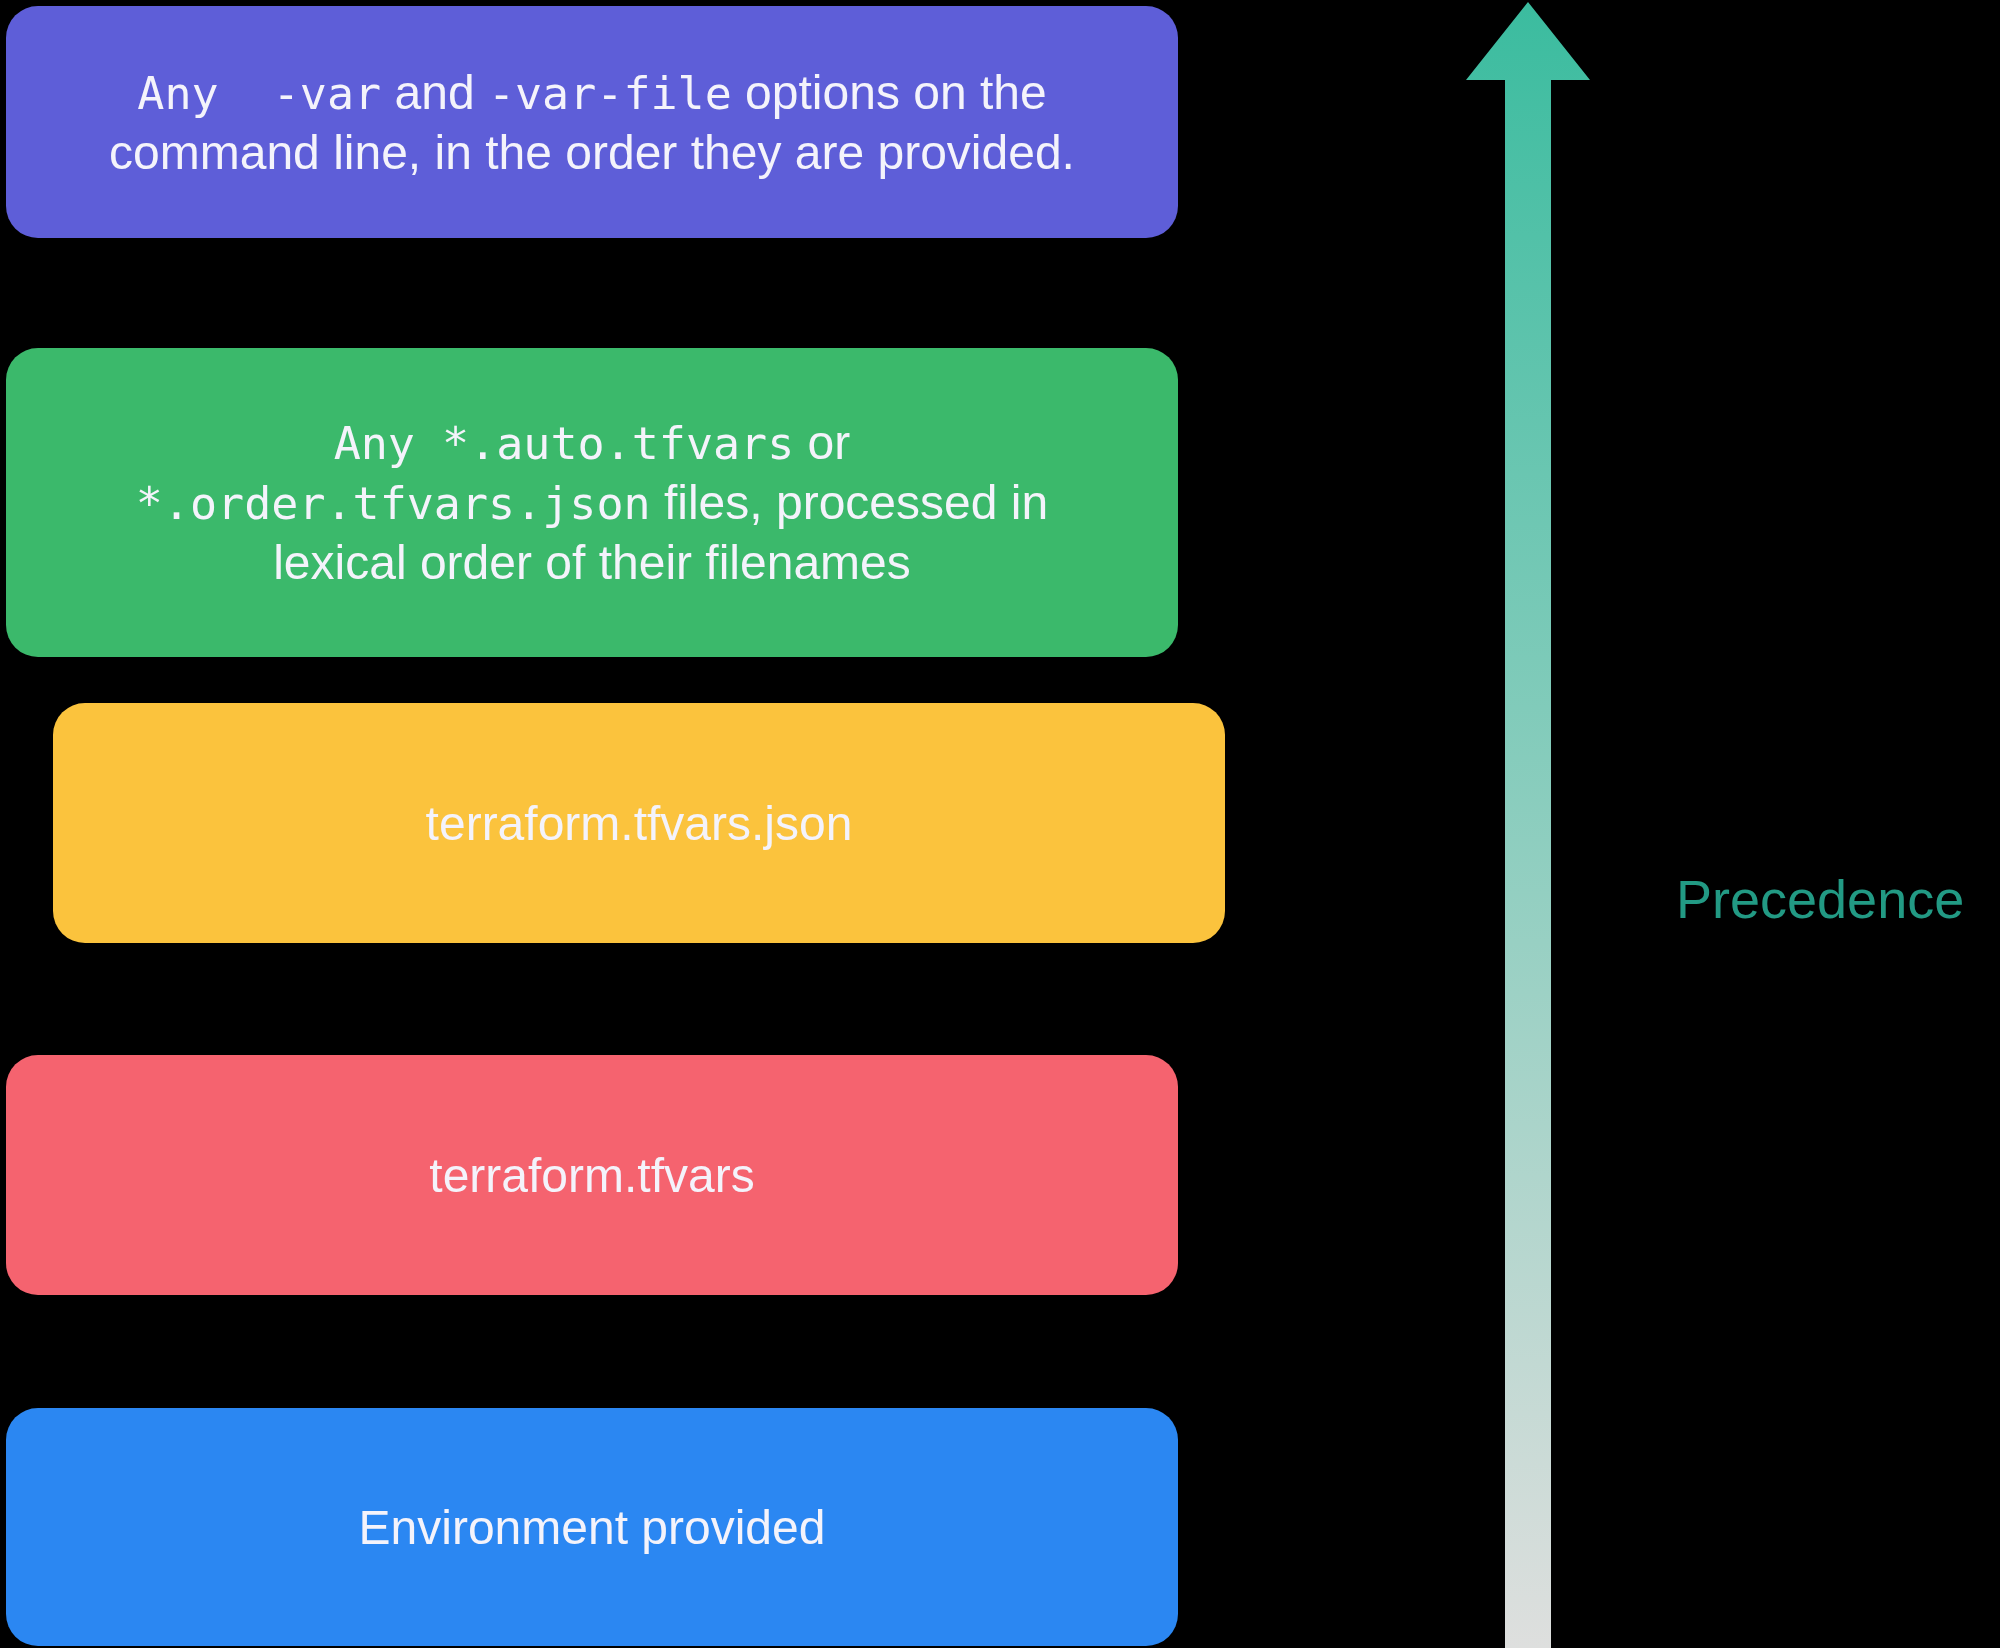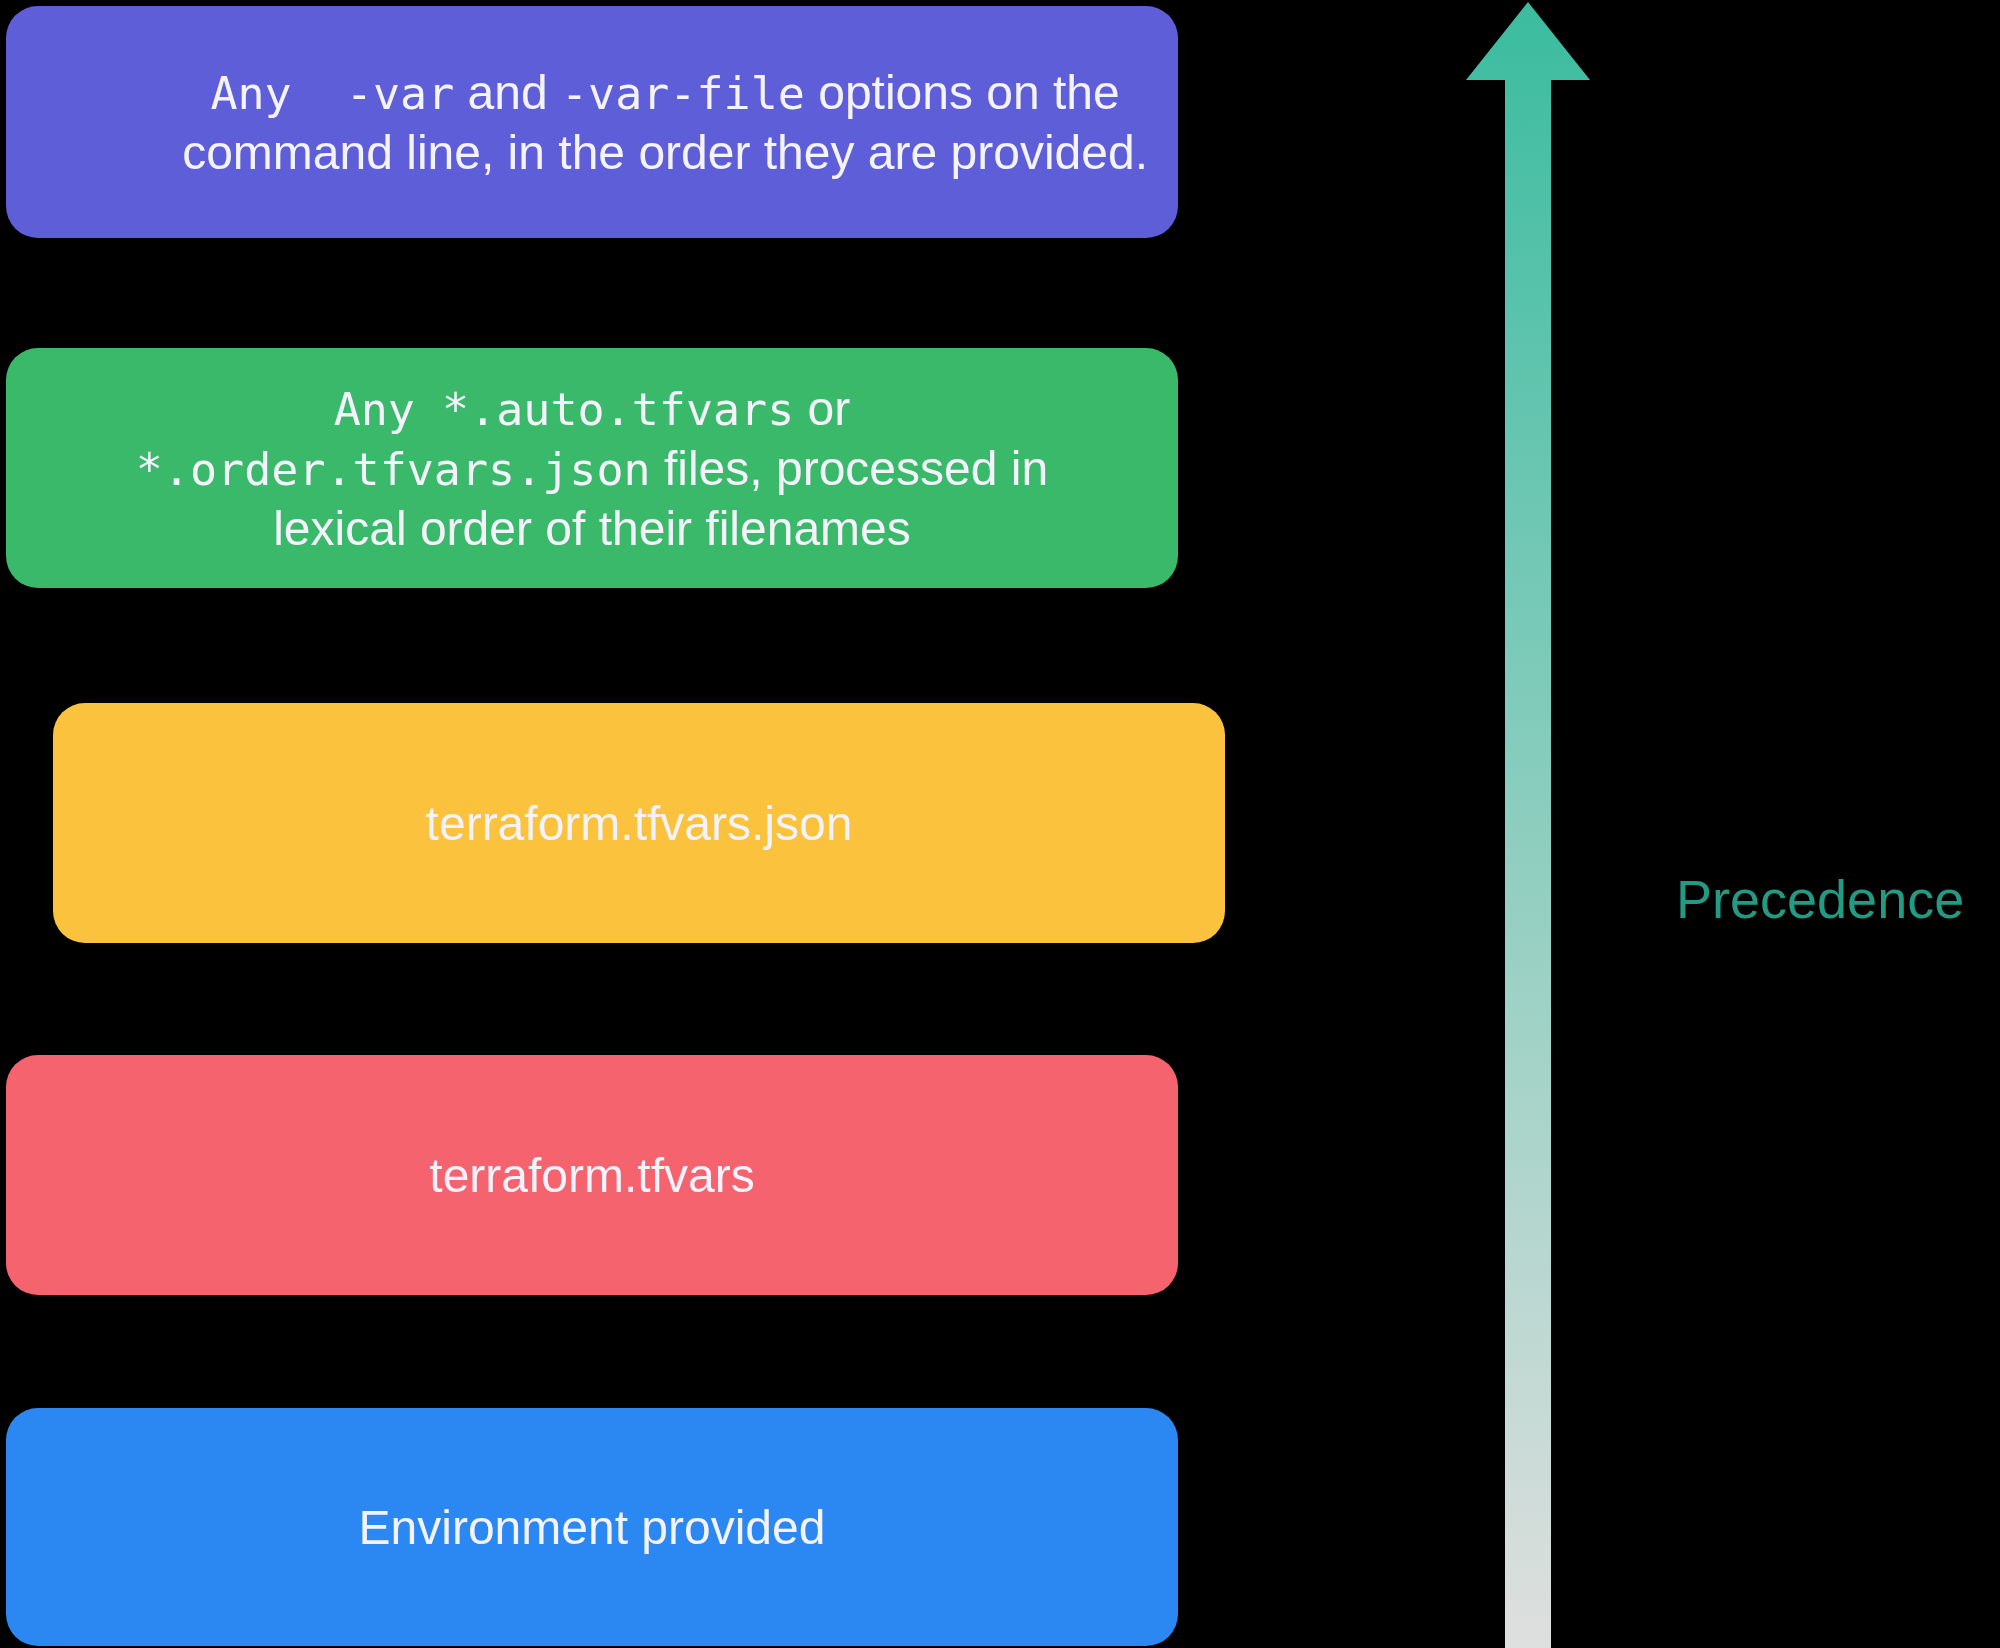--- a/index.html
+++ b/index.html
@@ -35,21 +35,21 @@
     white-space: pre-wrap;
   }
   .box-text .code {
     font-family: "DejaVu Sans Mono", monospace;
     font-size: 45px;
   }
   .box-text .txt {
     font-family: "Liberation Sans", sans-serif;
   }
   #box-1 { top: 6px;    height: 232px; }
-  #box-2 { top: 348px;  height: 240px; }
+  #box-2 { top: 348px;  height: 309px; }
   #box-3 { top: 703px;  height: 240px; margin-left: 47px; }
   #box-4 { top: 1055px; height: 240px; }
   #box-5 { top: 1408px; height: 238px; }
   #arrow-svg {
     position: absolute;
     left: 1440px;
     top: 0;
     width: 180px;
     height: 1648px;
   }
@@ -60,21 +60,21 @@
     font-size: 54px;
     font-weight: normal;
     letter-spacing: 0px;
   }
 </style>
 </head>
 <body>
 
 <div id="canvas">
 
-  <div id="box-1" class="box" style="background: rgb(94, 94, 216); align-items: flex-end;">
+  <div id="box-1" class="box" style="background: rgb(94, 94, 216);">
     <div class="box-text"><div class="line"><span class="code">Any  -var</span><span class="txt"> and </span><span class="code">-var-file</span><span class="txt"> options on the</span></div><div class="line"><span class="txt">command line, in the order they are provided.</span></div></div>
   </div>
 
   <div id="box-2" class="box" style="background: rgb(59, 185, 107);">
     <div class="box-text"><div class="line"><span class="code">Any *.auto.tfvars</span><span class="txt"> or</span></div><div class="line"><span class="code">*.order.tfvars.json</span><span class="txt"> files, processed in</span></div><div class="line"><span class="txt">lexical order of their filenames</span></div></div>
   </div>
 
   <div id="box-3" class="box" style="background: rgb(251, 195, 61);">
     <div class="box-text"><div class="line"><span class="txt">terraform.tfvars.json</span></div></div>
   </div>

